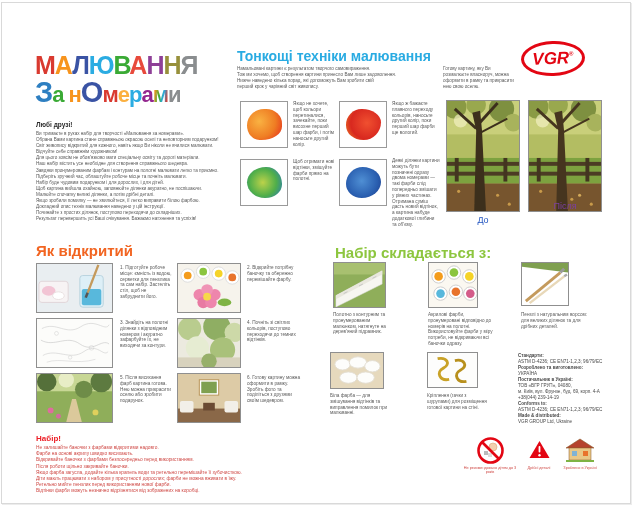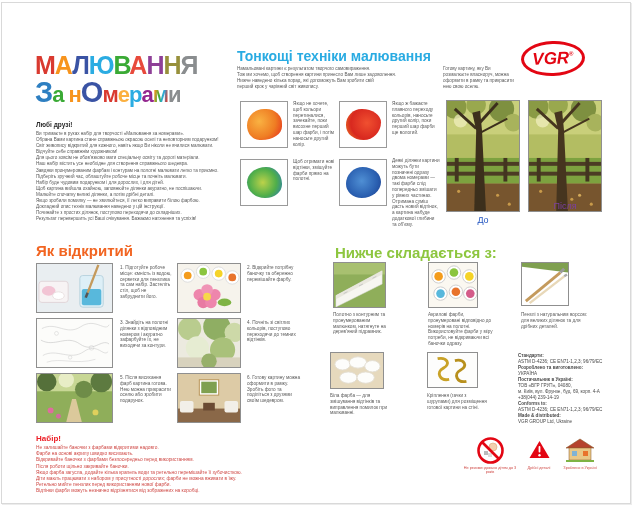--- a/index.html
+++ b/index.html
@@ -242,21 +242,21 @@
 <div class="abs h-red" style="left:36px;top:434px">Набір!</div>
 <div class="abs warn pre" style="left:36px;top:445px;width:300px">Не залишайте баночки з фарбами відкритими надовго.
 Фарби на основі акрилу швидко висихають.
 Відкривайте баночки з фарбами безпосередньо перед використанням.
 Після роботи щільно закривайте баночки.
 Якщо фарба загусла, додайте кілька крапель води та ретельно перемішайте її зубочисткою.
 Діти мають працювати з набором у присутності дорослих; фарби не можна вживати в їжу.
 Ретельно мийте пензлик перед використанням нової фарби.
 Відтінки фарби можуть незначно відрізнятися від зображених на коробці.</div>
 
-<div class="abs h-green" style="left:335px;top:244px">Нижче складається з:</div>
+<div class="abs h-green" style="left:335px;top:244px">Набір складається з:</div>
 
 <div class="abs photo" style="left:333px;top:262px;width:53px;height:46px">
   <svg viewBox="0 0 53 46" preserveAspectRatio="none">
     <rect width="53" height="46" fill="#8fae5a"></rect>
       <rect width="53" height="12" fill="#a8c070"></rect>
     <polygon points="2,34 50,8 50,22 2,46" fill="#f7f6f1" stroke="#ddd" stroke-width=".5"></polygon>
     <polygon points="2,34 50,8 50,12 2,38" fill="#e9e7de"></polygon>
     <line x1="10" y1="32" x2="14" y2="30" stroke="#bbb" stroke-width=".8"></line>
       <line x1="26" y1="24" x2="30" y2="22" stroke="#bbb" stroke-width=".8"></line>
       <line x1="40" y1="16" x2="44" y2="14" stroke="#bbb" stroke-width=".8"></line>

